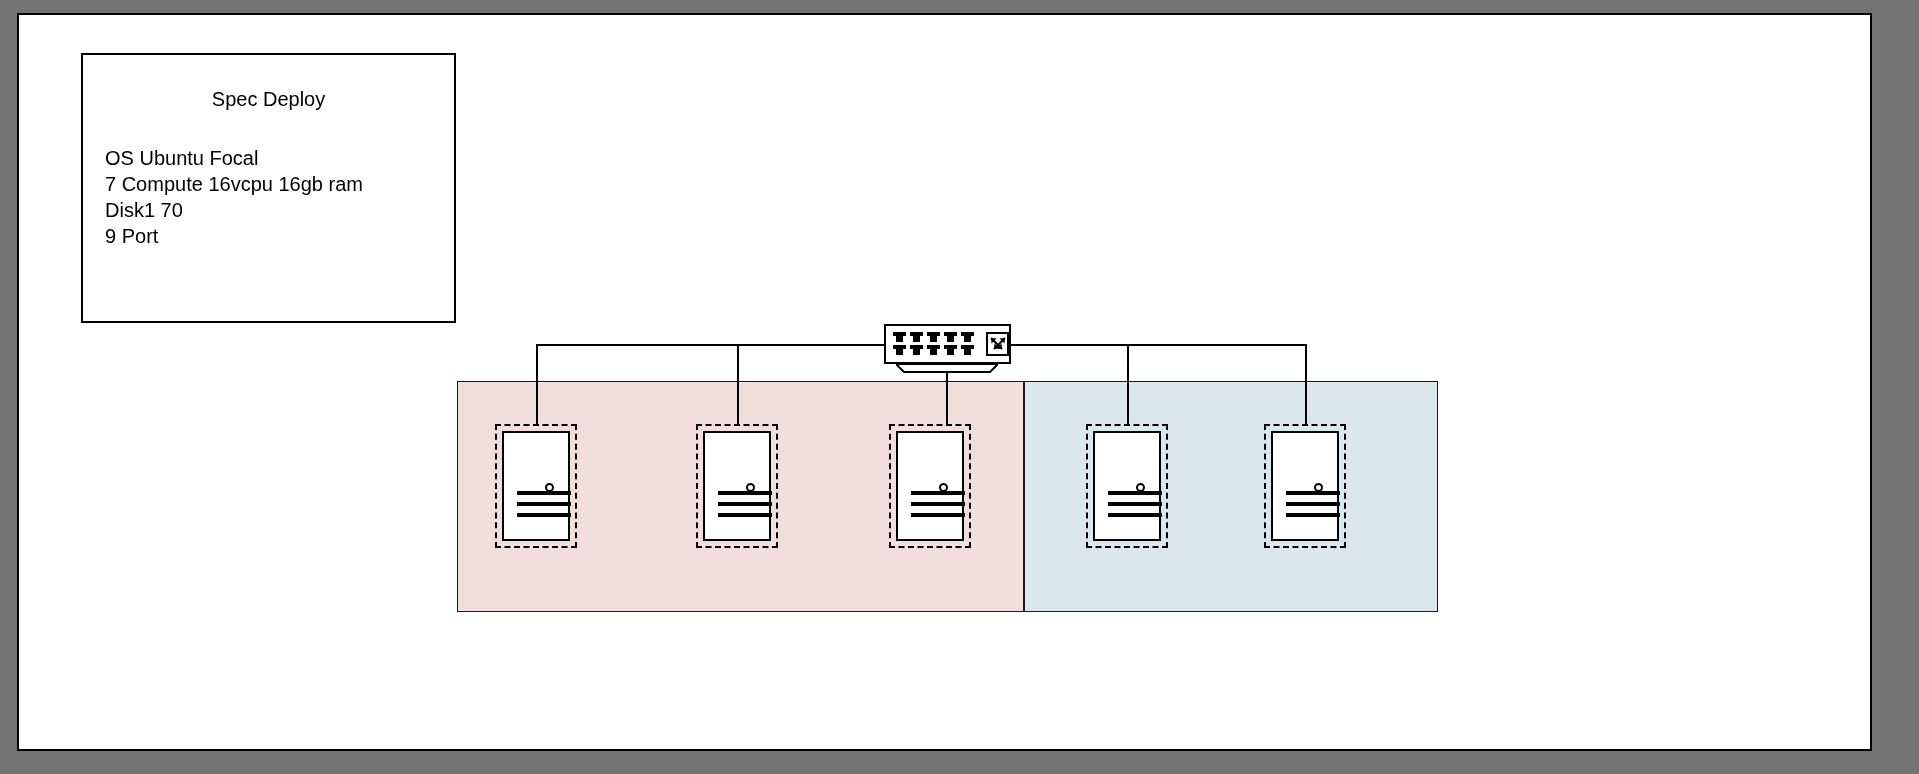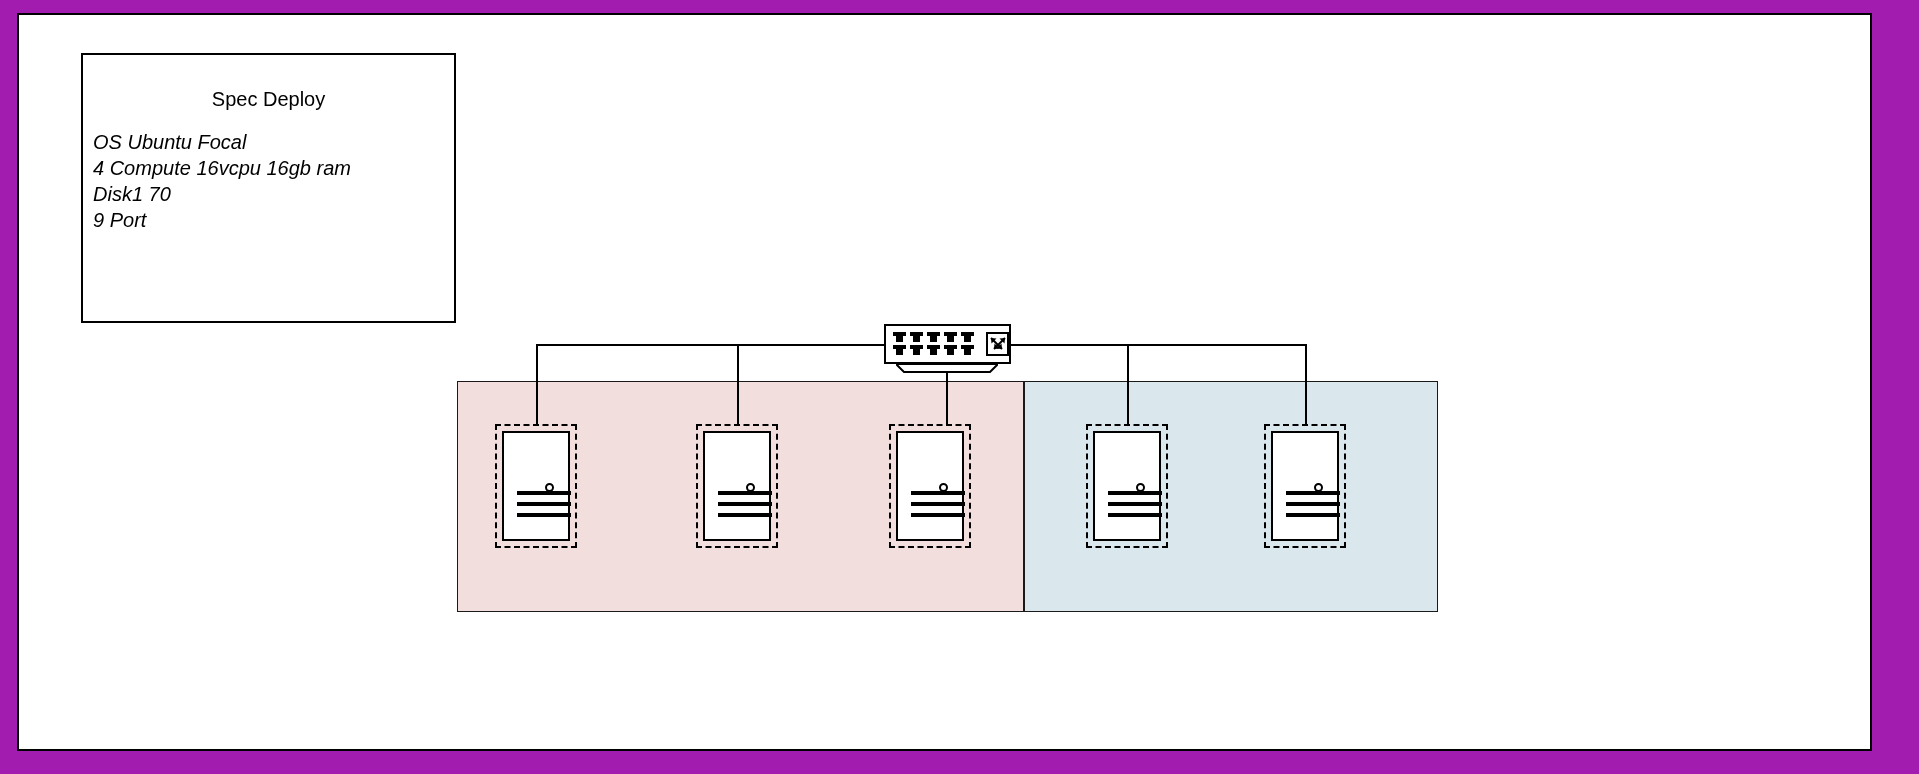--- a/index.html
+++ b/index.html
@@ -8,21 +8,21 @@
     background: #ffffff;
   }
   body {
     font-family: "Liberation Sans", sans-serif;
     color: #000000;
   }
   #canvas {
     position: relative;
     width: 1919px;
     height: 774px;
-    background: #a21caf;
+    background: #737373;
     overflow: hidden;
   }
   
   #page-frame {
     position: absolute;
     left: 17px;
     top: 13px;
     width: 1855px;
     height: 738px;
     border: 2px solid #000000;
@@ -40,25 +40,24 @@
     box-sizing: border-box;
     background: #ffffff;
   }
   #spec-title {
     text-align: center;
     font-size: 20px;
     line-height: 20px;
     margin-top: 34px;
   }
   #spec-lines {
-    margin-top: 20px;
-    padding-left: 10px;
+    margin-top: 36px;
+    padding-left: 22px;
     font-size: 20px;
     line-height: 26px;
-    font-style: italic;
   }
   .spec-line { white-space: pre; }
 
   
   .zone {
     position: absolute;
     box-sizing: border-box;
     border: 1.5px solid #1a1a1a;
   }
   #zone-controller {
@@ -191,21 +190,21 @@
 <body>
 
 <div id="canvas">
 
   <div id="page-frame"></div>
 
   <div id="spec-box">
     <div id="spec-title">Spec Deploy</div>
     <div id="spec-lines">
       <div class="spec-line">OS Ubuntu Focal</div>
-      <div class="spec-line">4 Compute 16vcpu 16gb ram</div>
+      <div class="spec-line">7 Compute 16vcpu 16gb ram</div>
       <div class="spec-line">Disk1 70</div>
       <div class="spec-line">9 Port</div>
     </div>
   </div>
 
   <div class="zone" id="zone-controller" style="background: rgb(242, 222, 221);"></div>
   <div class="zone" id="zone-compute" style="background: rgb(218, 232, 238);"></div>
 
   <div class="wire wire-h" style="left:536px; top:344px; width:350px;"></div>
 

